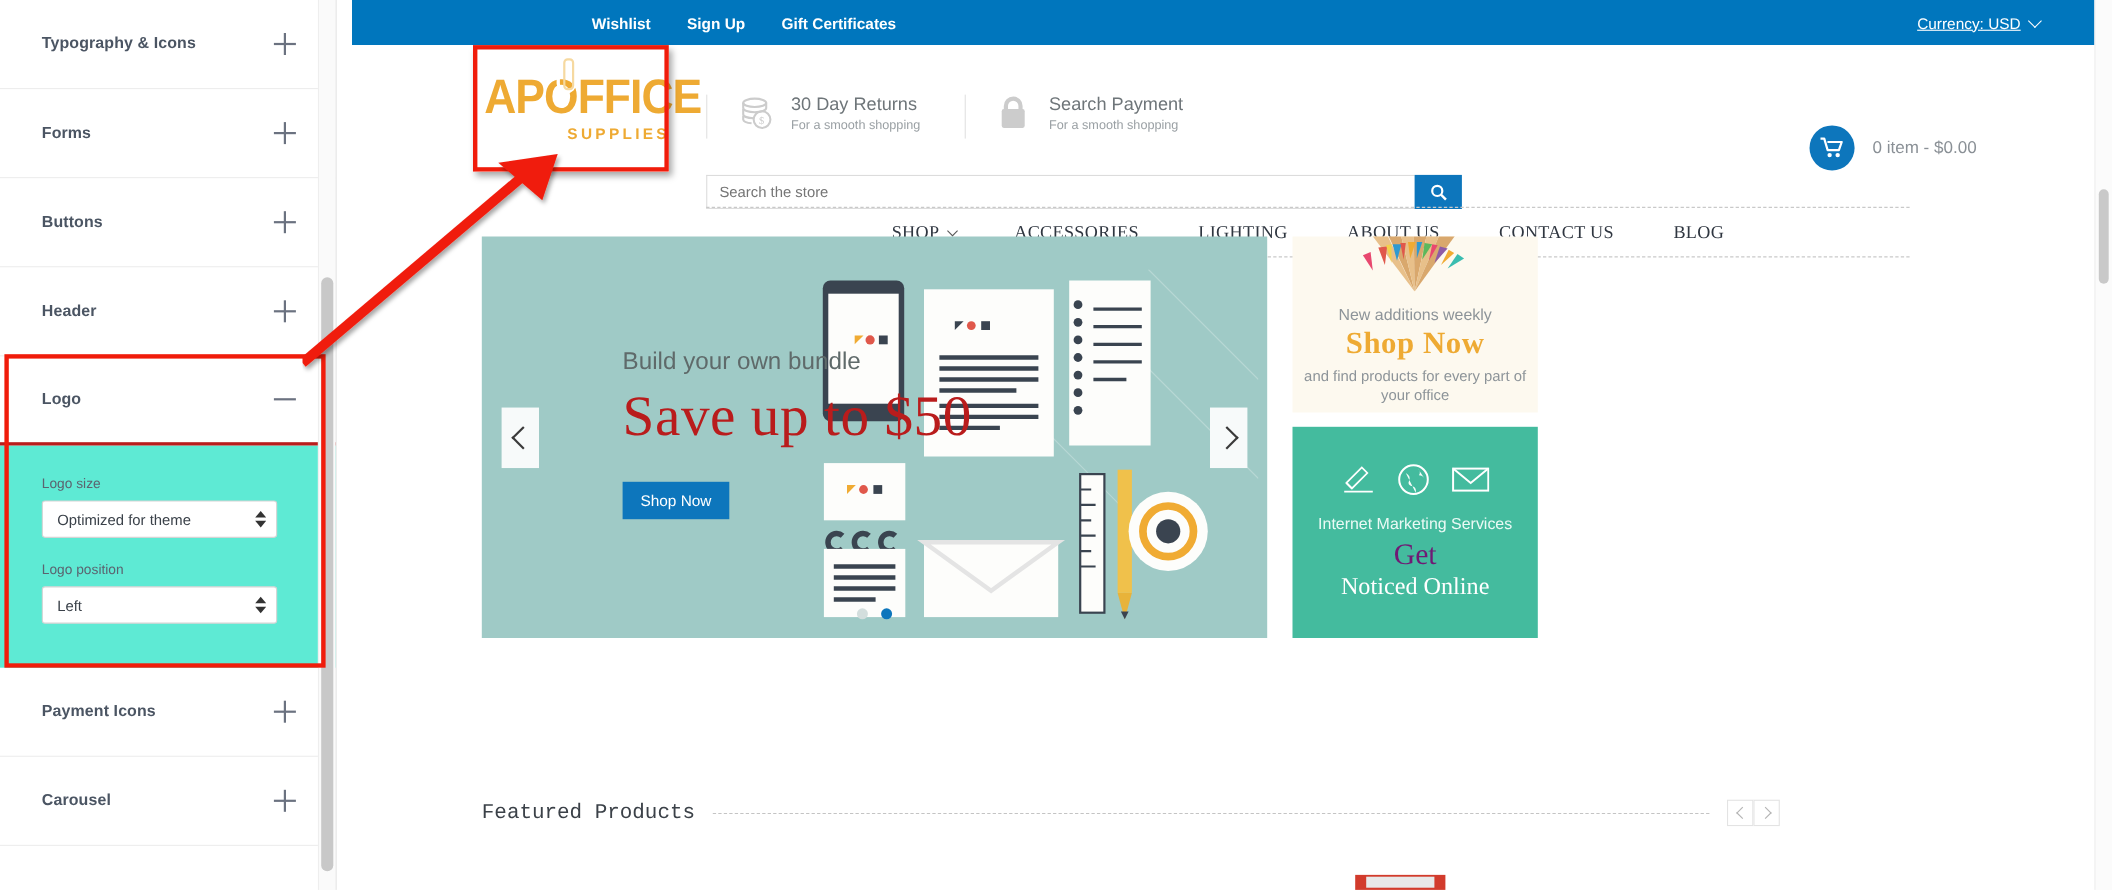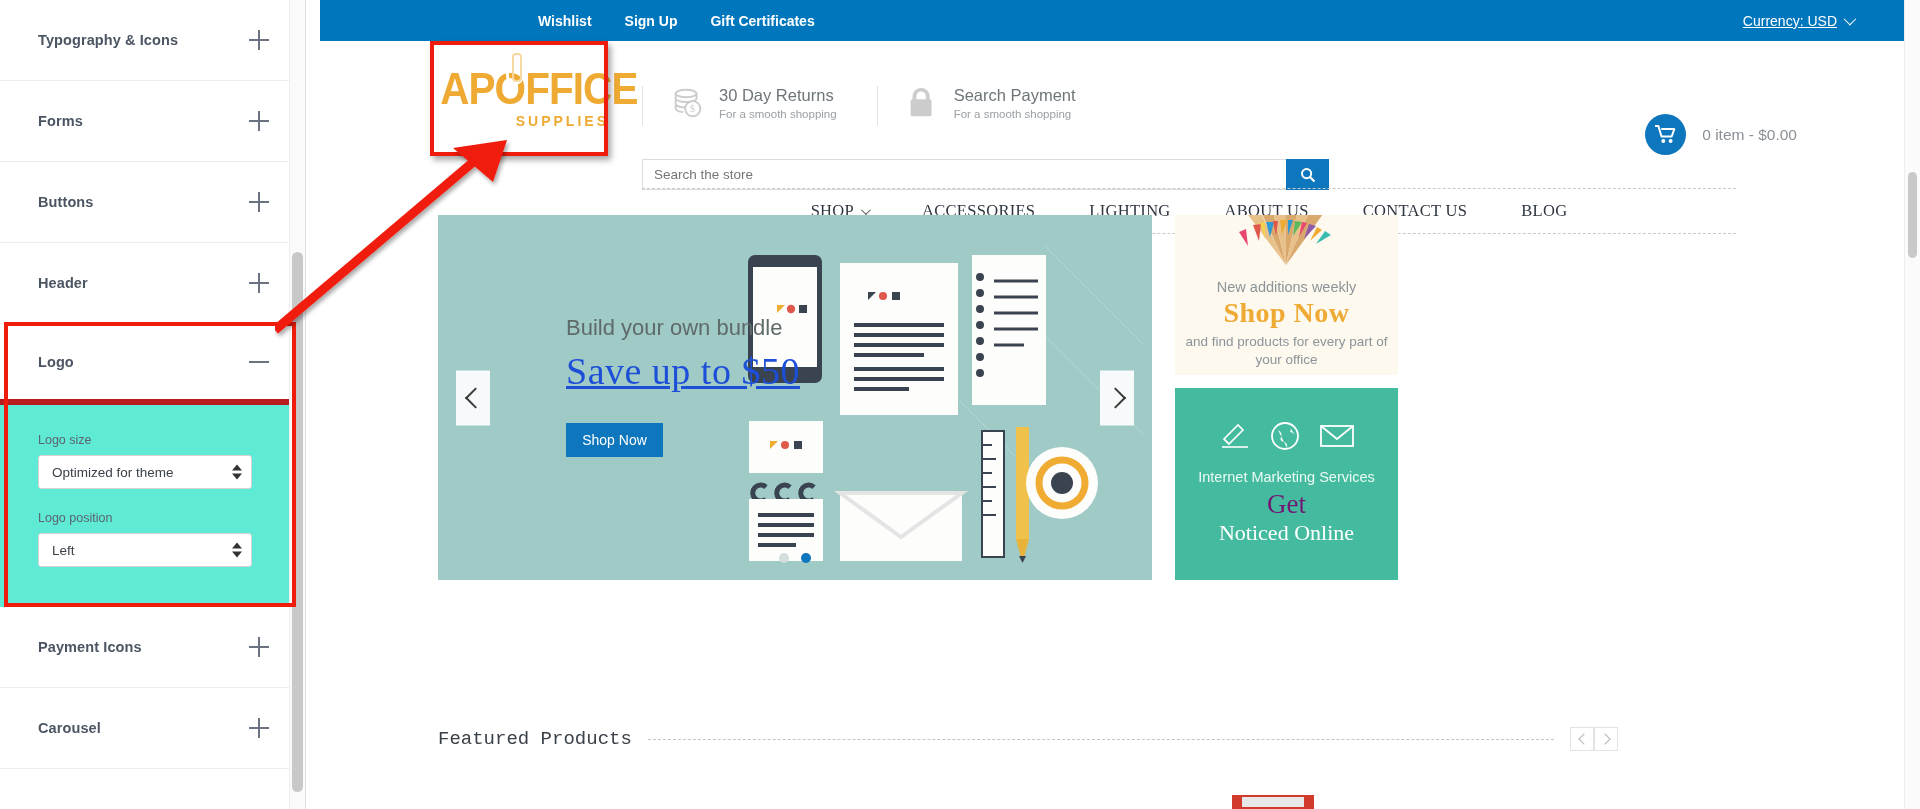--- a/index.html
+++ b/index.html
@@ -35,21 +35,21 @@
     position: absolute; right: 36px; top: 50%; transform: translateY(-50%);
     width: 20px; height: 20px;
   }
   .pplus::before, .pplus::after {
     content: ""; position: absolute; background: #6b7280;
   }
   .pplus::before { left: 0; top: 9px; width: 20px; height: 2px; }
   .pplus::after  { left: 9px; top: 0; width: 2px; height: 20px; }
   .pplus.minus::after { display: none; }
 
-  .logo-open { border-bottom: 6px solid #b91c1c; }
+  .logo-open { border-bottom: 3px solid #b91c1c; }
   .logo-body { padding: 28px 38px 40px 38px; background:#5eead4; }
   .field-label {
     font-size: 12.5px; color: #5b6470; margin-bottom: 8px; display:block;
   }
   .field-label.second { margin-top: 22px; }
   .select-box {
     position: relative;
     width: 214px; height: 34px;
     border: 1px solid #d4d4d4; border-radius: 3px;
     background: #fff;
@@ -191,21 +191,21 @@
   
   .hero {
     position: absolute; left: 118px; top: 215px;
     width: 714px; height: 365px;
     background: #9fcac6; overflow: hidden;
   }
   .hero-txt { position: absolute; left: 128px; top: 100px; }
   .hero-sub { font-size: 22px; color: #5f6a6a; font-weight: 300; }
   .hero-title {
     font-family: "Liberation Serif", serif;
-    font-size: 38px; color: #1d4ed8; margin-top: 8px; letter-spacing: .5px; text-decoration: underline;
+    font-size: 52px; color: #b91c1c; margin-top: 8px; letter-spacing: .5px;
   }
   .hero-btn {
     margin-top: 30px; width: 97px; height: 34px; background: #0d76bc;
     color:#fff; font-size: 14px; display:flex;align-items:center;justify-content:center;
     cursor:pointer; border:none; font-family:"Liberation Sans",sans-serif;
   }
   .hero-art { position:absolute; right: 8px; top: 30px; width: 400px; height: 330px; }
   .hero-prev, .hero-next {
     position: absolute; top: 50%; transform: translateY(-50%);
     width: 34px; height: 55px; background: #f7fafa;

